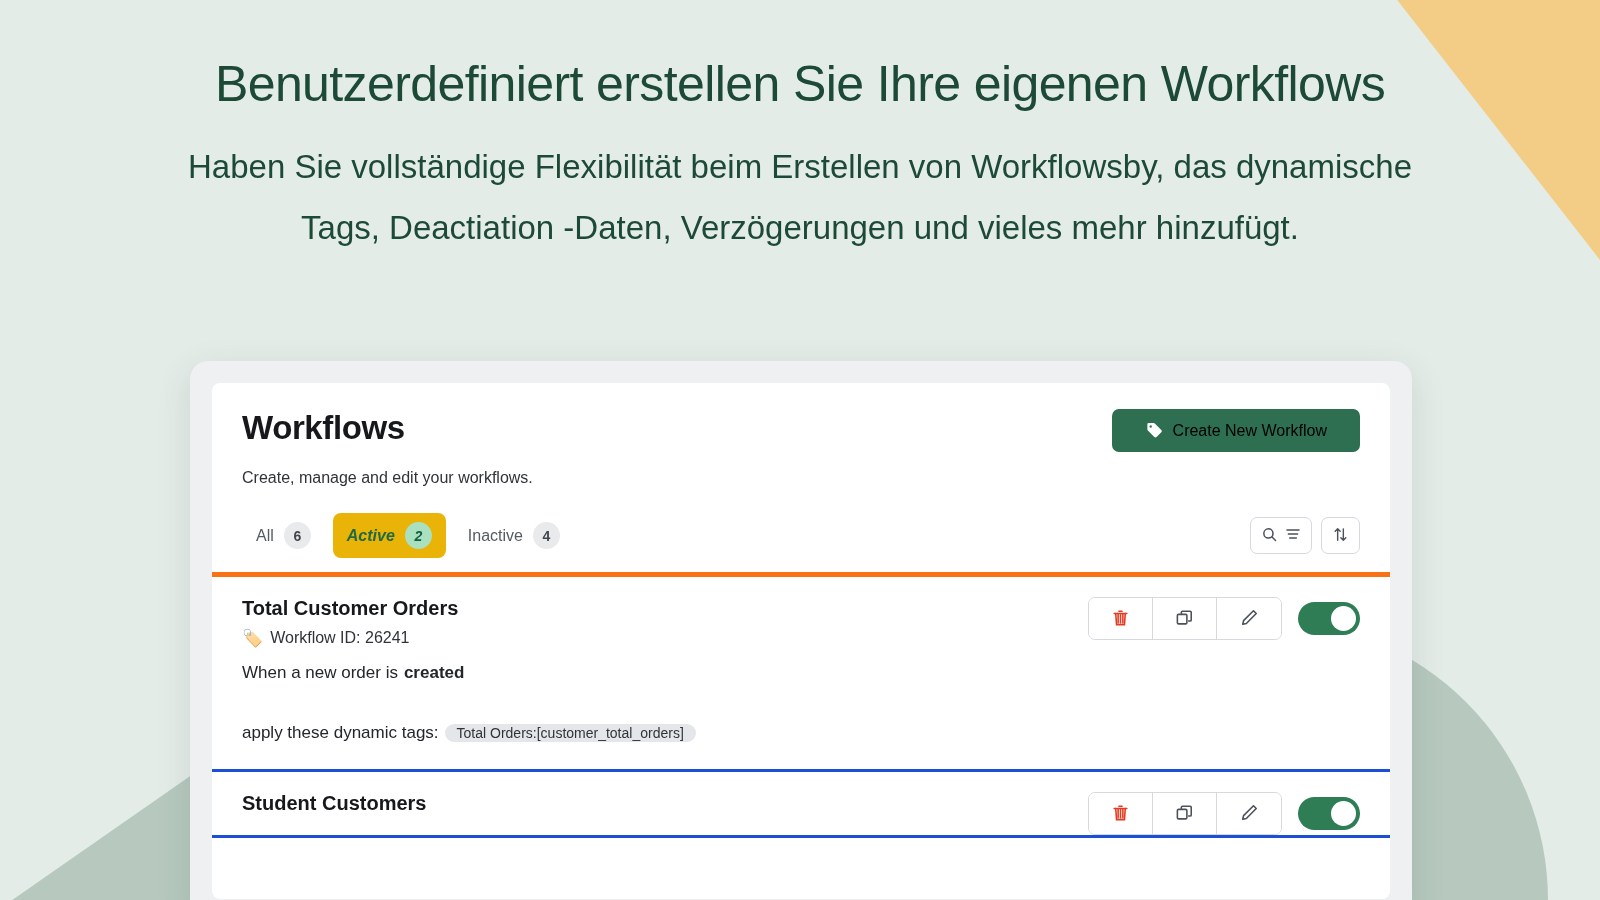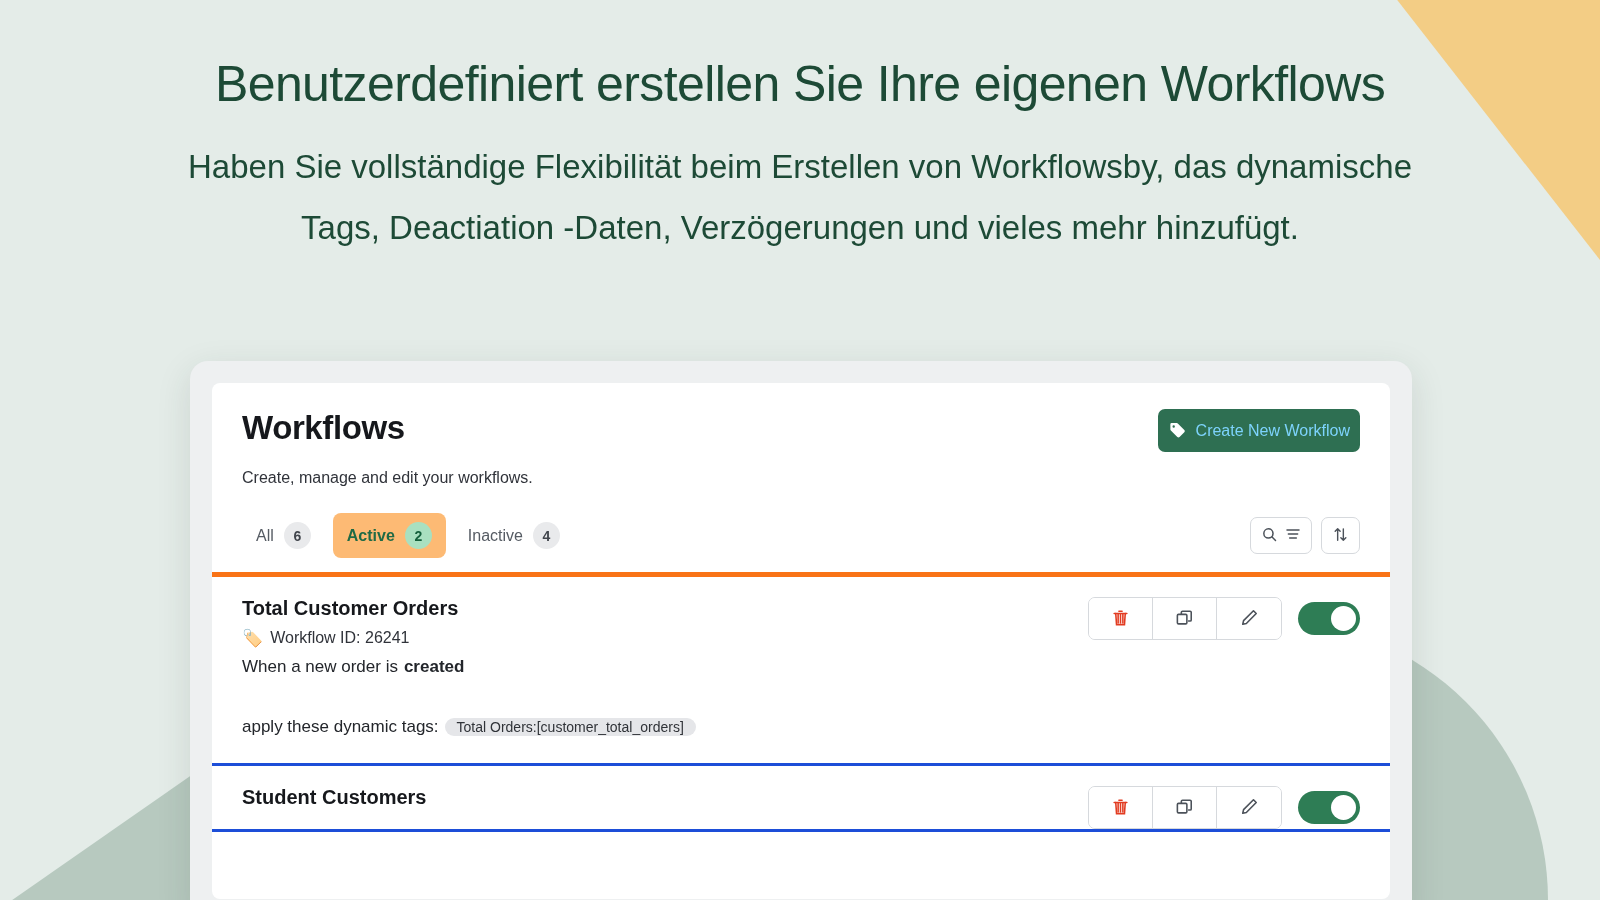--- a/index.html
+++ b/index.html
@@ -122,24 +122,24 @@
     margin-top: 22px;
     font-size: 16px;
     color: #30333a;
   }
 
   .btn-create {
     display: inline-flex;
     align-items: center;
     gap: 9px;
     background: #2e6f52;
-    color: #7dd3fc;
+    color: #000000;
     border: none;
     border-radius: 7px;
-    padding: 12px 10px;
+    padding: 12px 33px;
     font-size: 16px;
     font-family: "Liberation Sans", sans-serif;
     cursor: pointer;
     white-space: nowrap;
   }
 
   .btn-create svg { display: block; }
 
   
   .tabs-row {
@@ -179,23 +179,24 @@
     height: 27px;
     padding: 0 7px;
     border-radius: 14px;
     background: #e9eaec;
     color: #42464d;
     font-size: 14px;
     font-weight: 700;
   }
 
   .tab.is-active {
-    background: #fdba74;
+    background: #eab308;
     color: #1f6a45;
     font-weight: 700;
+    font-style: italic;
   }
 
   .tab.is-active .count {
     background: #a9e0c0;
     color: #14603c;
   }
 
   .toolbar {
     display: flex;
     align-items: center;
@@ -289,21 +290,21 @@
     content: "";
     position: absolute;
     top: 4px;
     right: 4px;
     width: 25px;
     height: 25px;
     border-radius: 50%;
     background: #ffffff;
   }
 
-  .wf-body { margin-top: 10px; }
+  .wf-body { margin-top: 16px; }
 
   .wf-line {
     font-size: 17px;
     color: #23262b;
     display: flex;
     align-items: center;
     flex-wrap: wrap;
     gap: 6px;
   }
 

